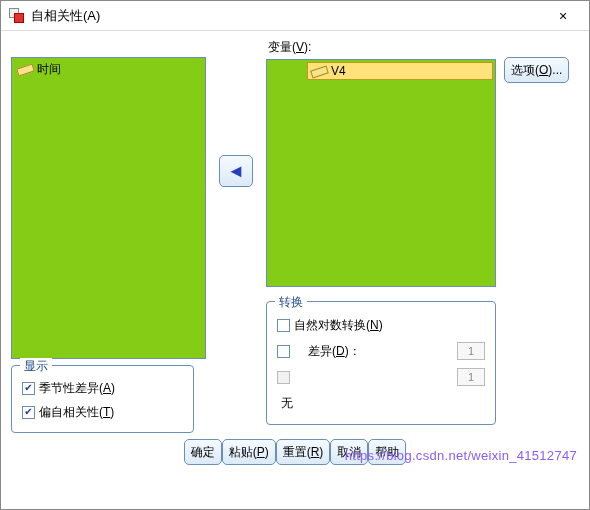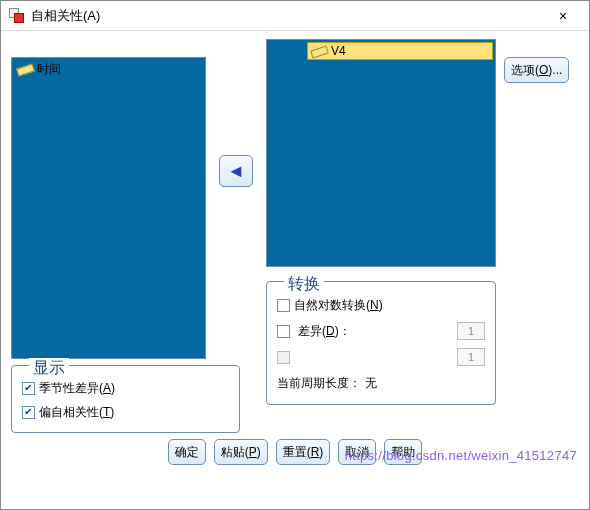--- a/index.html
+++ b/index.html
@@ -47,21 +47,21 @@
   }
   .row-top { display: flex; }
   .left-col { width: 195px; }
   .mid-gap { width: 60px; display: flex; flex-direction: column; align-items: center; padding-top: 116px; }
   .right-col { width: 230px; }
   .opt-col { width: 80px; padding-left: 8px; padding-top: 18px; }
   .lbl { display: block; margin: 0 0 3px 2px; }
   .accel { text-decoration: underline; }
   .listbox {
     border: 1px solid #6b8eb5;
-    background: #0369a1;
+    background: #84cc16;
     height: 302px;
     overflow: auto;
     padding: 2px;
   }
   .listbox.short { height: 228px; padding-left: 40px; }
   .list-item {
     display: flex; align-items: center;
     height: 18px;
     padding: 0 3px;
   }
@@ -109,27 +109,27 @@
 
   .group {
     border: 1px solid #6b8eb5;
     border-radius: 4px;
     padding: 10px 10px 8px 10px;
     position: relative;
     margin-top: 6px;
   }
   .group .legend {
     position: absolute;
-    top: -8px; left: 17px;
+    top: -8px; left: 8px;
     background: #fff;
     padding: 0 4px;
     color: #204a87;
-    font-size: 16px;
-  }
-  .group.display { width: 229px; }
+    font-size: 12px;
+  }
+  .group.display { width: 183px; }
   .group.transform { width: 230px; margin-top: 14px;}
   .chk-row {
     display: flex; align-items: center;
     height: 24px;
     gap: 4px;
   }
   .chk {
     width: 13px; height: 13px;
     border: 1px solid #6b8eb5;
     background: #fff;
@@ -144,21 +144,20 @@
     background: #f7f7f7;
     color: #888;
     display: inline-flex; align-items: center; justify-content: center;
     font-size: 11px;
     margin-left: 6px;
   }
   .disabled-text { color: #999; }
   .trans-row { display: flex; align-items: center; height: 26px; text-align: right; }
   .btn-row {
     display: flex;
-    gap: 8px;
     justify-content: center;
     margin-top: 6px;
   }
   .watermark {
     position: absolute;
     right: 12px; bottom: 8px;
     color: #8b5cf6;
     font-size: 13px;
     letter-spacing: 0.3px;
     pointer-events: none;
@@ -201,46 +200,46 @@
       </div>
     </div>
 
     <div class="mid-gap">
       <div class="arrow-btn">
         <span>◄</span>
       </div>
     </div>
 
     <div class="right-col">
+      <span class="lbl"><span>变量(</span><span class="accel">V</span><span>):</span></span>
       <div class="listbox short">
         <div class="list-item selected">
           <span class="ruler-icon"></span>
           <span>V4</span>
         </div>
       </div>
 
       <div class="group transform">
         <span class="legend">转换</span>
         <div class="trans-row">
           <span class="chk"></span>
           <span style="margin-left:4px"><span>自然对数转换(</span><span class="accel">N</span><span>)</span></span>
         </div>
         <div class="trans-row">
           <span class="chk"></span>
-          <span style="margin-left:8px"><span>差异(</span><span class="accel">D</span><span>)：</span></span>
+          <span style="margin-left:18px"><span>差异(</span><span class="accel">D</span><span>)：</span></span>
           <span style="flex:1"></span>
           <span class="numbox">1</span>
         </div>
         <div class="trans-row">
           <span class="chk disabled"></span>
           <span style="flex:1"></span>
           <span class="numbox">1</span>
         </div>
         <div class="trans-row">
-          <span>当前周期长度：</span>
           <span style="margin-left:4px">无</span>
         </div>
       </div>
     </div>
 
     <div class="opt-col">
       <div class="btn">
         <span>选项(</span>
           <span class="accel">O</span>
           <span>)...</span>

